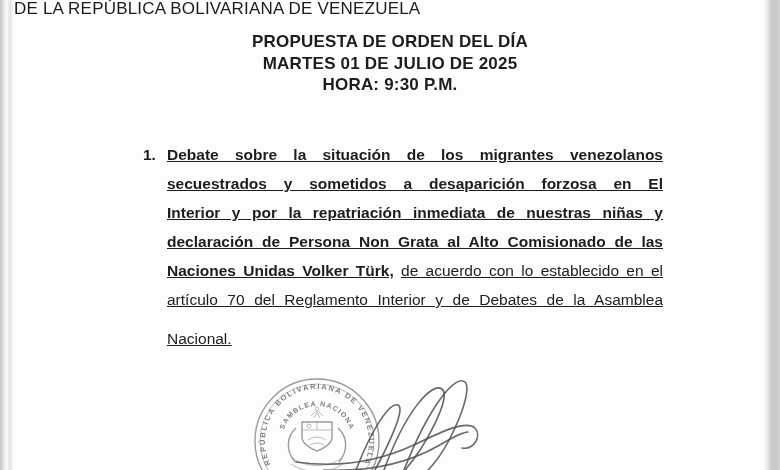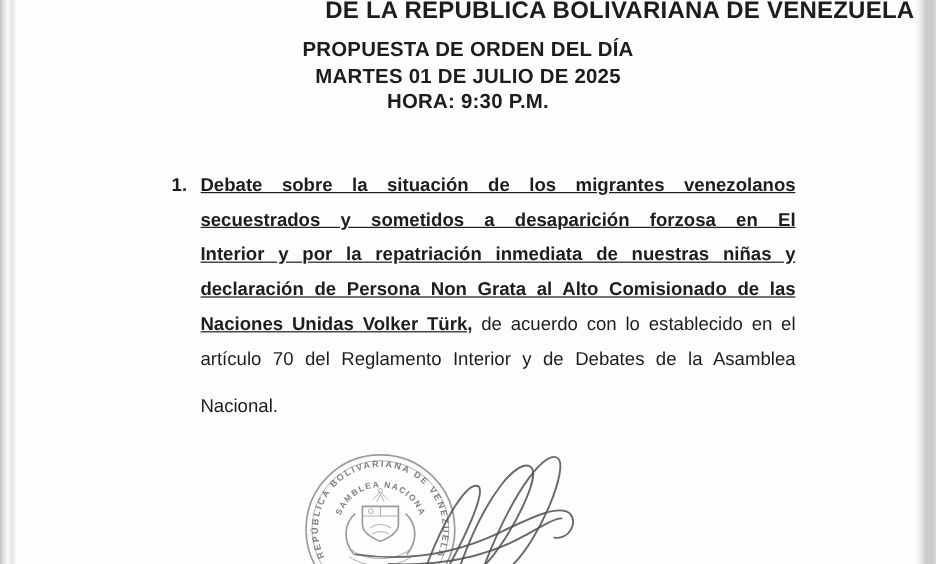--- a/index.html
+++ b/index.html
@@ -1,29 +1,29 @@
 <!DOCTYPE html>
 <html><head>
 <meta charset="utf-8">
 <style>
   html,body{margin:0;padding:0;background:#fdfdfd;}
   body{width:780px;height:470px;overflow:hidden;font-family:"Liberation Sans",sans-serif;}
   .photo{position:relative;width:780px;height:470px;background:#fdfdfd;color:#1d1d1d;overflow:hidden;}
   .edge{position:absolute;top:0;bottom:0;pointer-events:none;}
   .edge-left{left:0;width:14px;background:linear-gradient(90deg,#c2c2c2 0px,#d6d6d6 2px,#efefef 5px,#f9f9f9 7px,#e4e4e4 10px,#f2f2f2 12px,#fdfdfd 14px);}
   .edge-right{right:0;width:18px;background:linear-gradient(270deg,#d9d9d9 0px,#c9c9c9 3px,#cecece 9px,#e4e4e4 12px,#f6f6f6 15px,#fdfdfd 18px);}
-  .headline{position:absolute;top:-1px;left:14px;right:18px;text-align:right;font-weight:700;font-size:20px;letter-spacing:.2px;line-height:20px;}
+  .headline{position:absolute;top:-1px;left:14px;right:18px;text-align:left;font-weight:400;font-size:17px;letter-spacing:.2px;line-height:20px;}
   .subhead{position:absolute;top:31px;left:14px;right:14px;text-align:center;font-weight:700;font-size:17px;line-height:21.5px;letter-spacing:.2px;}
   .agenda{position:absolute;top:140px;left:143px;display:flex;align-items:flex-start;}
   .agenda .num{flex:0 0 24px;font-weight:700;font-size:15.5px;line-height:29px;}
   .agenda .ptext{width:496px;}
   .pline{font-size:15.5px;line-height:29px;height:29px;overflow:hidden;text-align:justify;text-align-last:justify;white-space:normal;}
   .pline.last{text-align-last:left;margin-top:10px;}
   .seg-b{font-weight:700;text-decoration:underline;}
-  .seg-r{font-weight:400;}
+  .seg-r{font-weight:400;text-decoration:underline;}
   .sealsig{position:absolute;left:238px;top:358px;width:340px;height:112px;}
   .seal-stroke{fill:none;stroke:#9b9b9b;stroke-width:1.4;}
   .seal-thin{fill:none;stroke:#ababab;stroke-width:.8;}
   .seal-text{fill:#7f7f7f;font-family:"Liberation Sans",sans-serif;font-weight:700;}
   .sig{fill:none;stroke:#4f4f4f;stroke-width:1.6;stroke-linecap:round;opacity:.85;}
 </style>
 </head>
 <body>
 
 <div class="photo">

